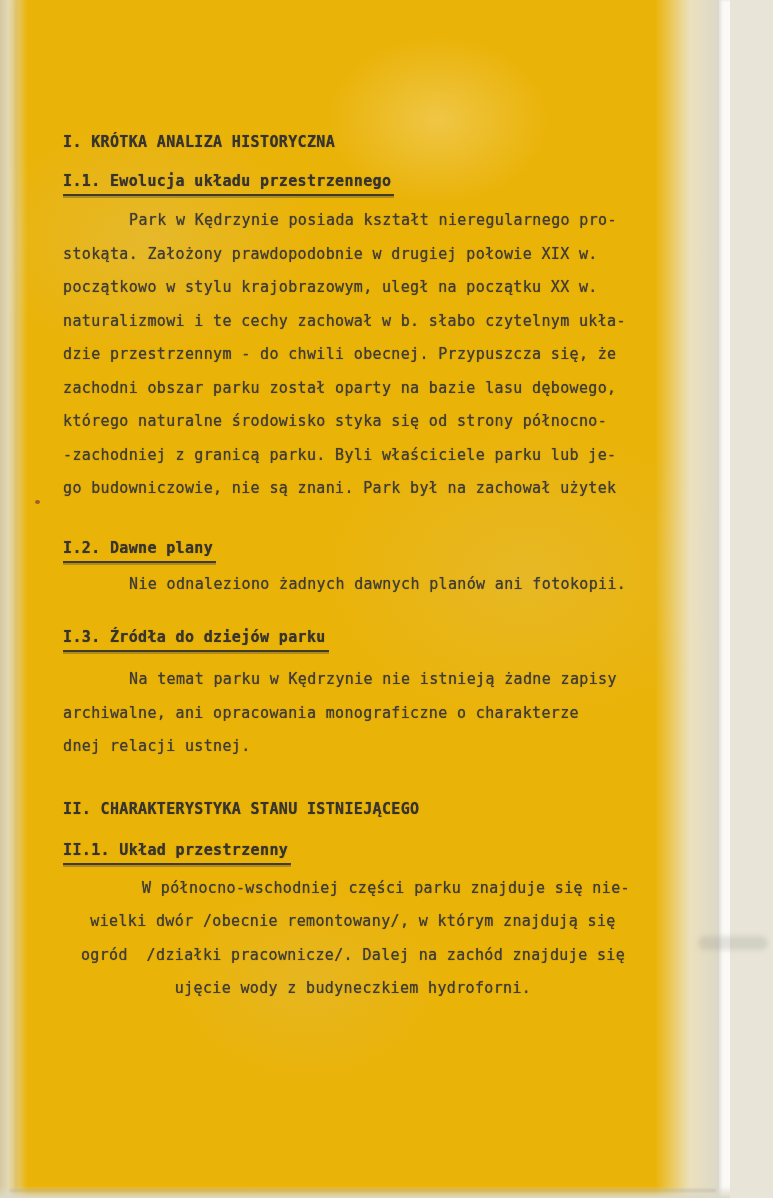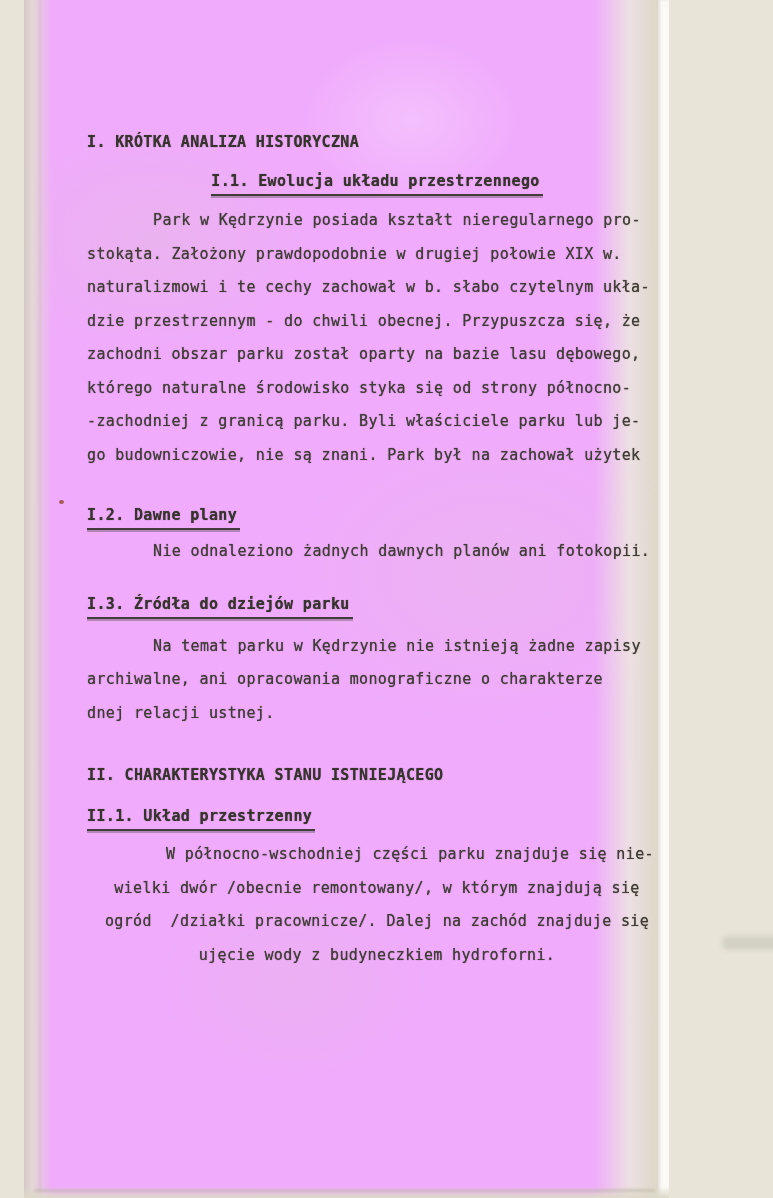--- a/index.html
+++ b/index.html
@@ -5,25 +5,24 @@
   html, body {
     margin: 0;
     padding: 0;
     width: 773px;
     height: 1198px;
     overflow: hidden;
     background: #e8e5d8;
   }
   .scan-root {
     position: relative;
-    width: 645px;
+    width: 730px;
     height: 1198px;
-    background: #f0abfc;
+    background: #eab308;
     font-family: "DejaVu Sans Mono", "Liberation Mono", monospace;
-    margin-left: 24px;
   }
   
   .paper-texture {
     position: absolute;
     inset: 0;
     background:
       radial-gradient(240px 170px at 20% 20%, rgba(213,208,188,0.20), transparent 70%),
       radial-gradient(300px 220px at 72% 48%, rgba(216,211,192,0.16), transparent 70%),
       radial-gradient(200px 150px at 42% 82%, rgba(208,203,183,0.14), transparent 70%),
       radial-gradient(160px 120px at 60% 10%, rgba(255,255,252,0.25), transparent 70%);
@@ -119,21 +118,21 @@
     color: #37342e;
     border-bottom: 2px solid rgba(52,49,43,0.92);
     box-shadow: 0 2px 0 rgba(70,66,58,0.35);
     padding: 0 3px 0 0;
     line-height: 26px;
     height: 26px;
     vertical-align: middle;
   }
   .indent { text-indent: 66px; }
   .mt-h1   { margin-top: 126px; }
-  .mt-s11  { margin-top: 6px; text-align: center; }
+  .mt-s11  { margin-top: 6px; }
   .mt-p1   { margin-top: 5px; }
   .mt-s12  { margin-top: 27px; }
   .mt-p2   { margin-top: 2px; }
   .mt-s13  { margin-top: 20px; }
   .mt-p3   { margin-top: 8px; }
   .mt-h2   { margin-top: 29px; }
   .mt-s21  { margin-top: 8px; }
   .mt-p4   { margin-top: 4px; text-align: center; }
 </style>
 </head>
@@ -153,20 +152,21 @@
 
   <div class="content">
 
     <div class="line heading mt-h1">I. KRÓTKA ANALIZA HISTORYCZNA</div>
 
     <div class="line mt-s11"><span class="underlined">I.1. Ewolucja układu przestrzennego</span></div>
 
     <div class="para mt-p1">
       <div class="line indent">Park w Kędrzynie posiada kształt nieregularnego pro-</div>
       <div class="line">stokąta. Założony prawdopodobnie w drugiej połowie XIX w.</div>
+      <div class="line">początkowo w stylu krajobrazowym, uległ na początku XX w.</div>
       <div class="line">naturalizmowi i te cechy zachował w b. słabo czytelnym ukła-</div>
       <div class="line">dzie przestrzennym - do chwili obecnej. Przypuszcza się, że</div>
       <div class="line">zachodni obszar parku został oparty na bazie lasu dębowego,</div>
       <div class="line">którego naturalne środowisko styka się od strony północno-</div>
       <div class="line">-zachodniej z granicą parku. Byli właściciele parku lub je-</div>
       <div class="line">go budowniczowie, nie są znani. Park był na zachował użytek</div>
     </div>
 
     <div class="line mt-s12"><span class="underlined">I.2. Dawne plany</span></div>
 

